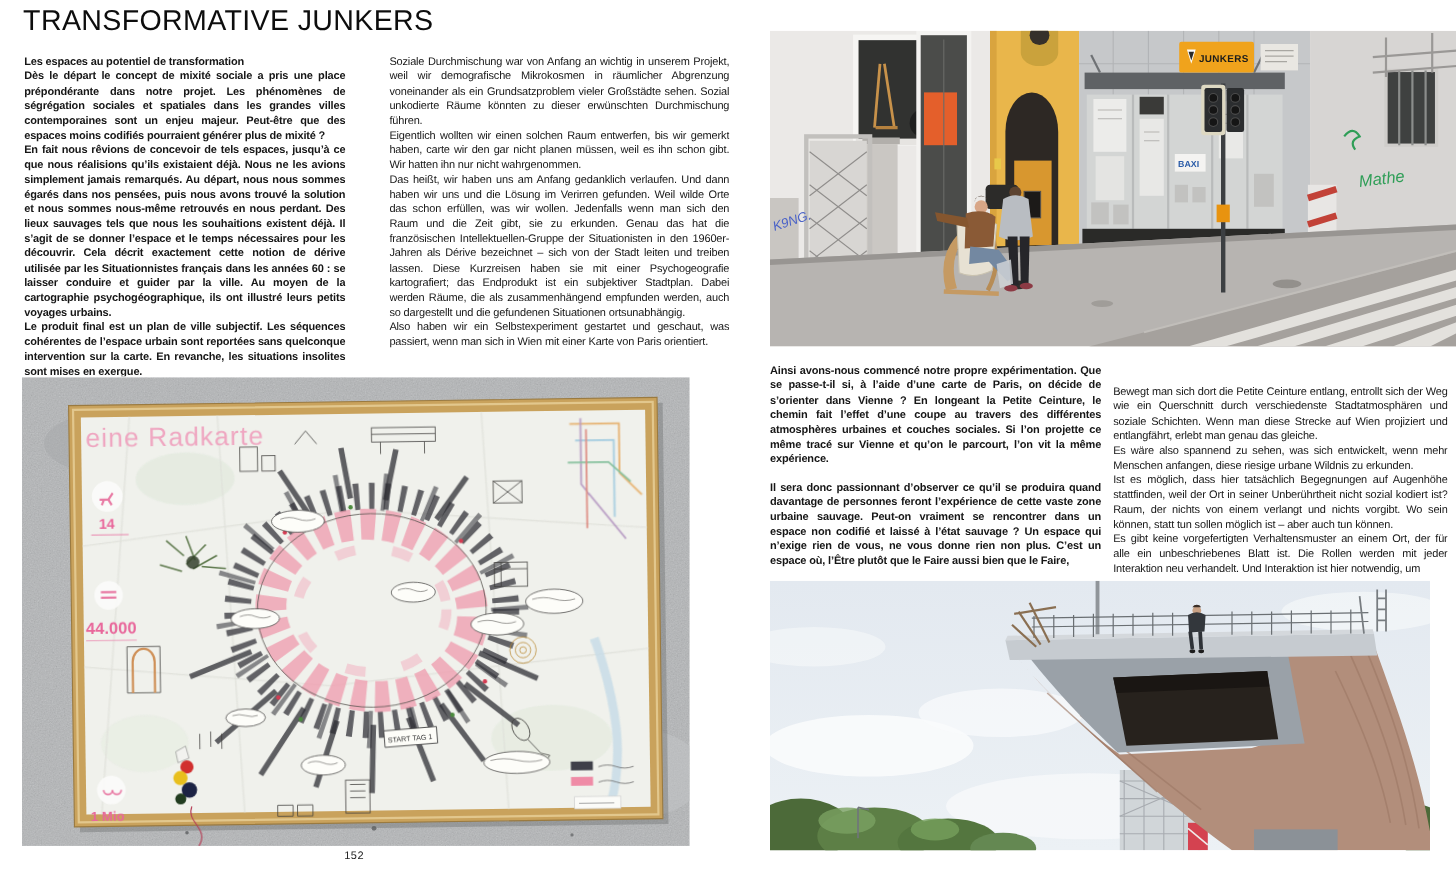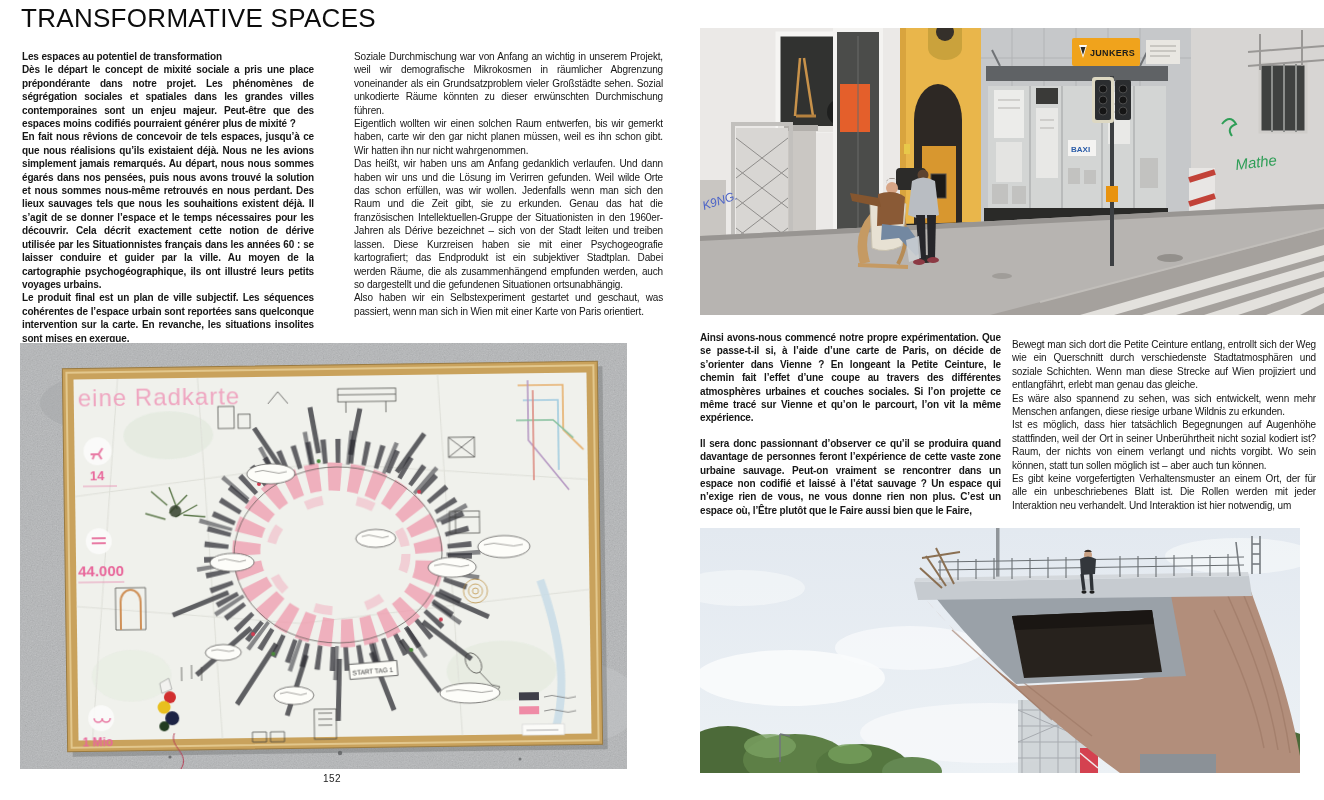--- a/index.html
+++ b/index.html
@@ -6,36 +6,36 @@
   body{width:1324px;height:800px;font-family:"Liberation Sans",sans-serif;position:relative;overflow:hidden;}
   .spread{position:absolute;left:0;top:0;width:1324px;height:800px;background:#fff;}
   .page-title{position:absolute;left:21px;top:3px;font-size:26px;letter-spacing:.3px;color:#0d0d0d;font-weight:400;white-space:nowrap;}
   .textcol{position:absolute;text-align:justify;color:#161616;font-size:10px;line-height:13.4px;letter-spacing:-.15px;overflow:hidden;}
   .textcol p{margin:0;}
   .textcol p.gap{margin-top:12px;}
   .fr{font-weight:bold;}
   .col-left-fr{left:22px;top:50px;width:292px;height:292px;}
   .col-left-de{left:330px;top:50px;width:309px;height:292px;margin-left:24px;}
   .col-right-fr{left:700px;top:331px;width:301px;height:194px;}
-  .col-right-de{left:1012px;top:338px;width:304px;height:262px;}
+  .col-right-de{left:1012px;top:350px;width:304px;height:262px;}
   .photo{position:absolute;display:block;}
   #photo-street{left:700px;top:28px;width:624px;height:287px;}
   #photo-map{left:20px;top:343px;width:607px;height:426px;}
   #photo-bridge{left:700px;top:528px;width:600px;height:245px;}
   .pagenum{position:absolute;top:773px;font-size:10px;color:#222;text-align:center;letter-spacing:.5px;}
-  .pagenum.left{left:22px;width:620px;}
+  .pagenum.left{left:12px;width:620px;}
   .pagenum.right{left:700px;width:600px;}
   svg text{font-family:"Liberation Sans",sans-serif;}
 </style>
 </head>
 <body>
 
 <div class="spread">
 
-  <div class="page-title">TRANSFORMATIVE SPACES</div>
+  <div class="page-title">TRANSFORMATIVE JUNKERS</div>
 
   <div class="textcol fr col-left-fr">
     <p>Les espaces au potentiel de transformation</p>
     <p>Dès le départ le concept de mixité sociale a pris une place prépondérante dans notre projet. Les phénomènes de ségrégation sociales et spatiales dans les grandes villes contemporaines sont un enjeu majeur. Peut-être que des espaces moins codifiés pourraient générer plus de mixité ?</p>
     <p>En fait nous rêvions de concevoir de tels espaces, jusqu’à ce que nous réalisions qu’ils existaient déjà. Nous ne les avions simplement jamais remarqués. Au départ, nous nous sommes égarés dans nos pensées, puis nous avons trouvé la solution et nous sommes nous-même retrouvés en nous perdant. Des lieux sauvages tels que nous les souhaitions existent déjà. Il s’agit de se donner l’espace et le temps nécessaires pour les découvrir. Cela décrit exactement cette notion de dérive utilisée par les Situationnistes français dans les années 60 : se laisser conduire et guider par la ville. Au moyen de la cartographie psychogéographique, ils ont illustré leurs petits voyages urbains.</p>
     <p>Le produit final est un plan de ville subjectif. Les séquences cohérentes de l’espace urbain sont reportées sans quelconque intervention sur la carte. En revanche, les situations insolites sont mises en exergue.</p>
   </div>
   <div class="textcol col-left-de">
     <p>Soziale Durchmischung war von Anfang an wichtig in unserem Projekt, weil wir demografische Mikrokosmen in räumlicher Abgrenzung voneinander als ein Grundsatzproblem vieler Großstädte sehen. Sozial unkodierte Räume könnten zu dieser erwünschten Durchmischung führen.</p>
     <p>Eigentlich wollten wir einen solchen Raum entwerfen, bis wir gemerkt haben, carte wir den gar nicht planen müssen, weil es ihn schon gibt. Wir hatten ihn nur nicht wahrgenommen.</p>

